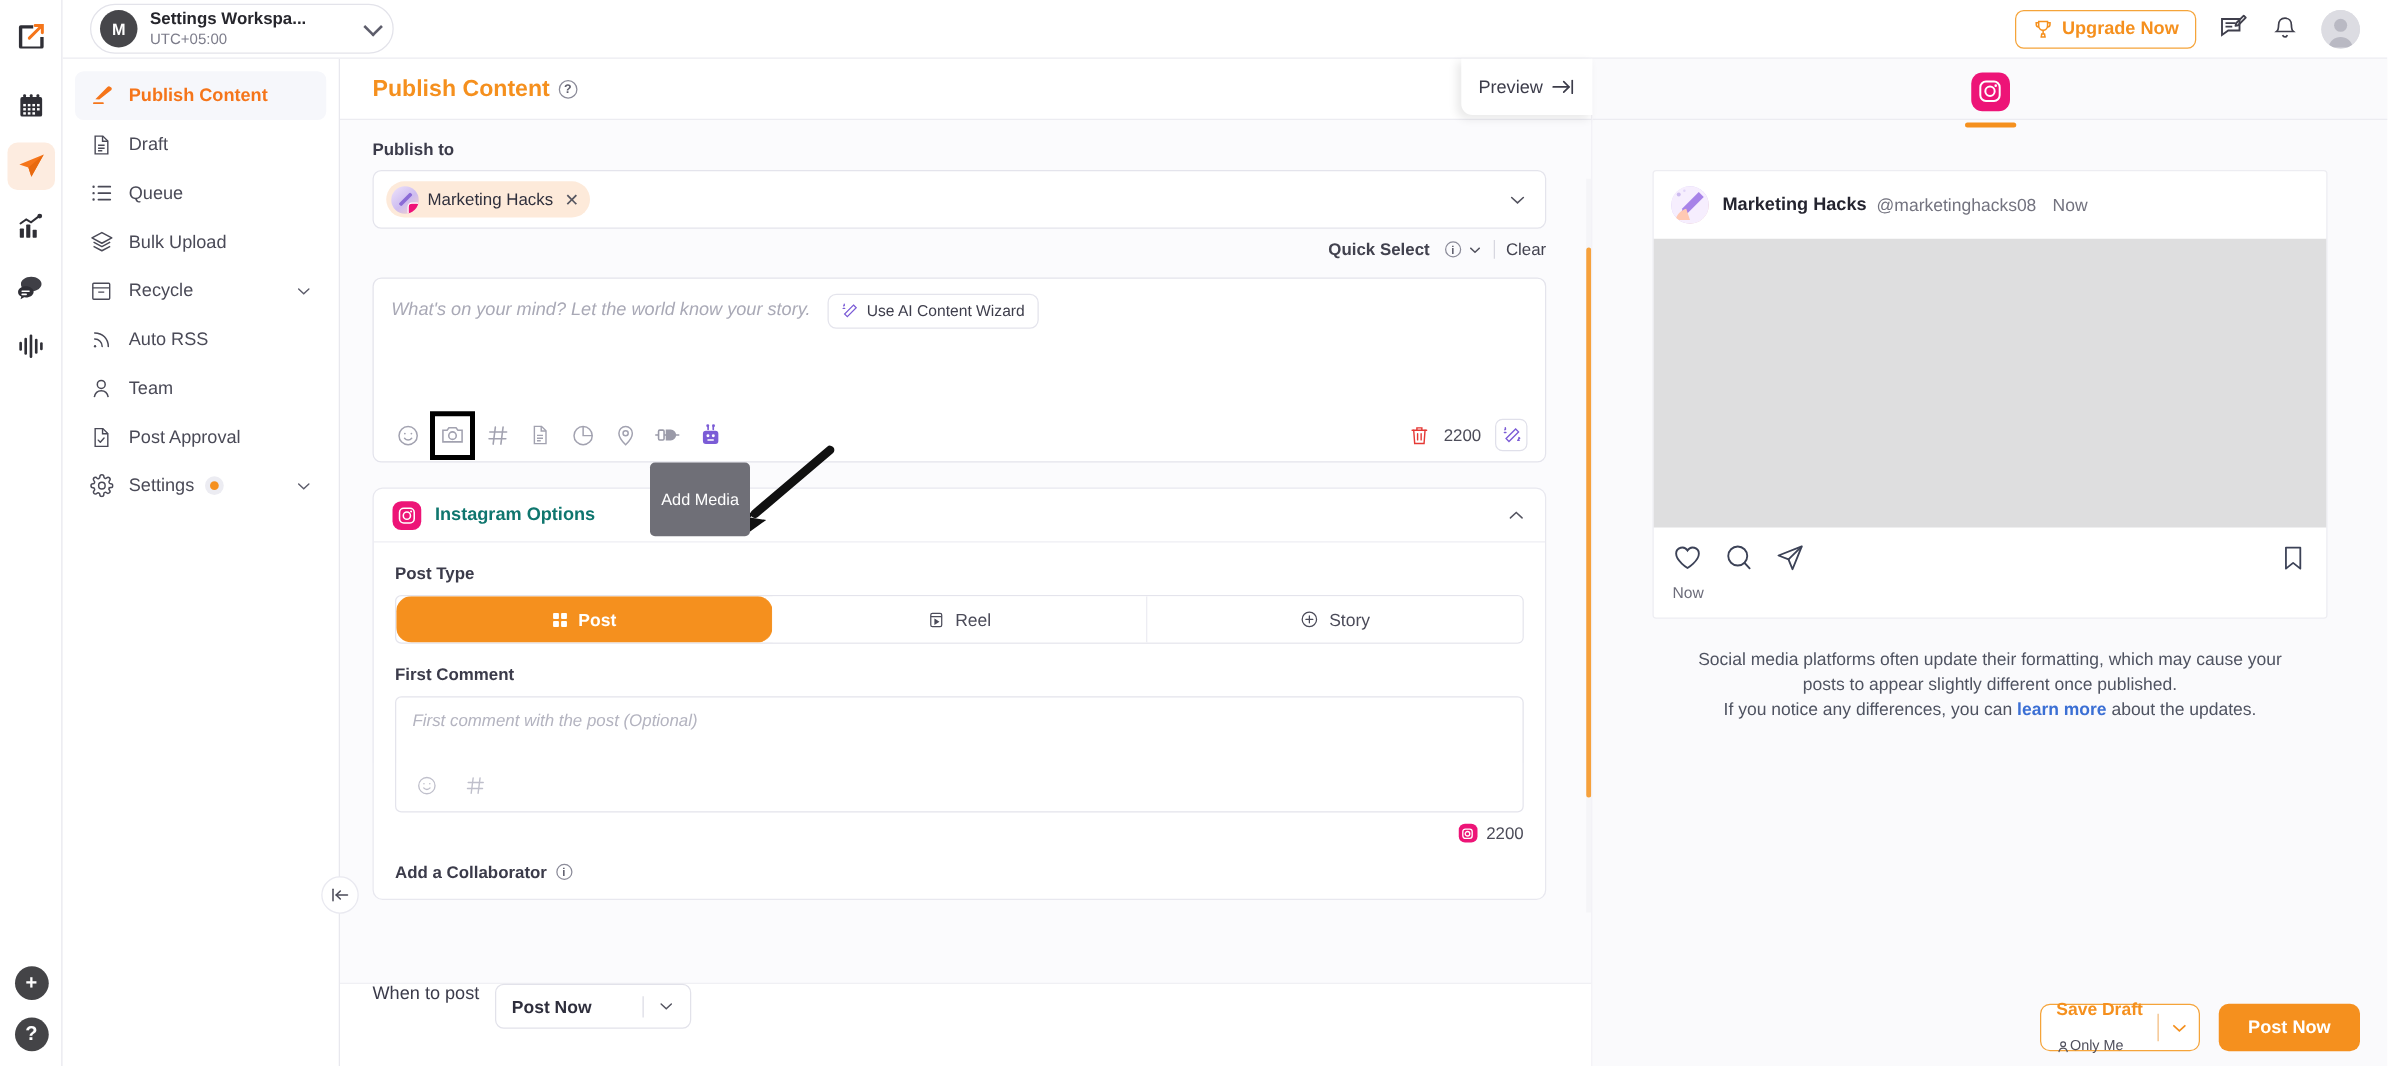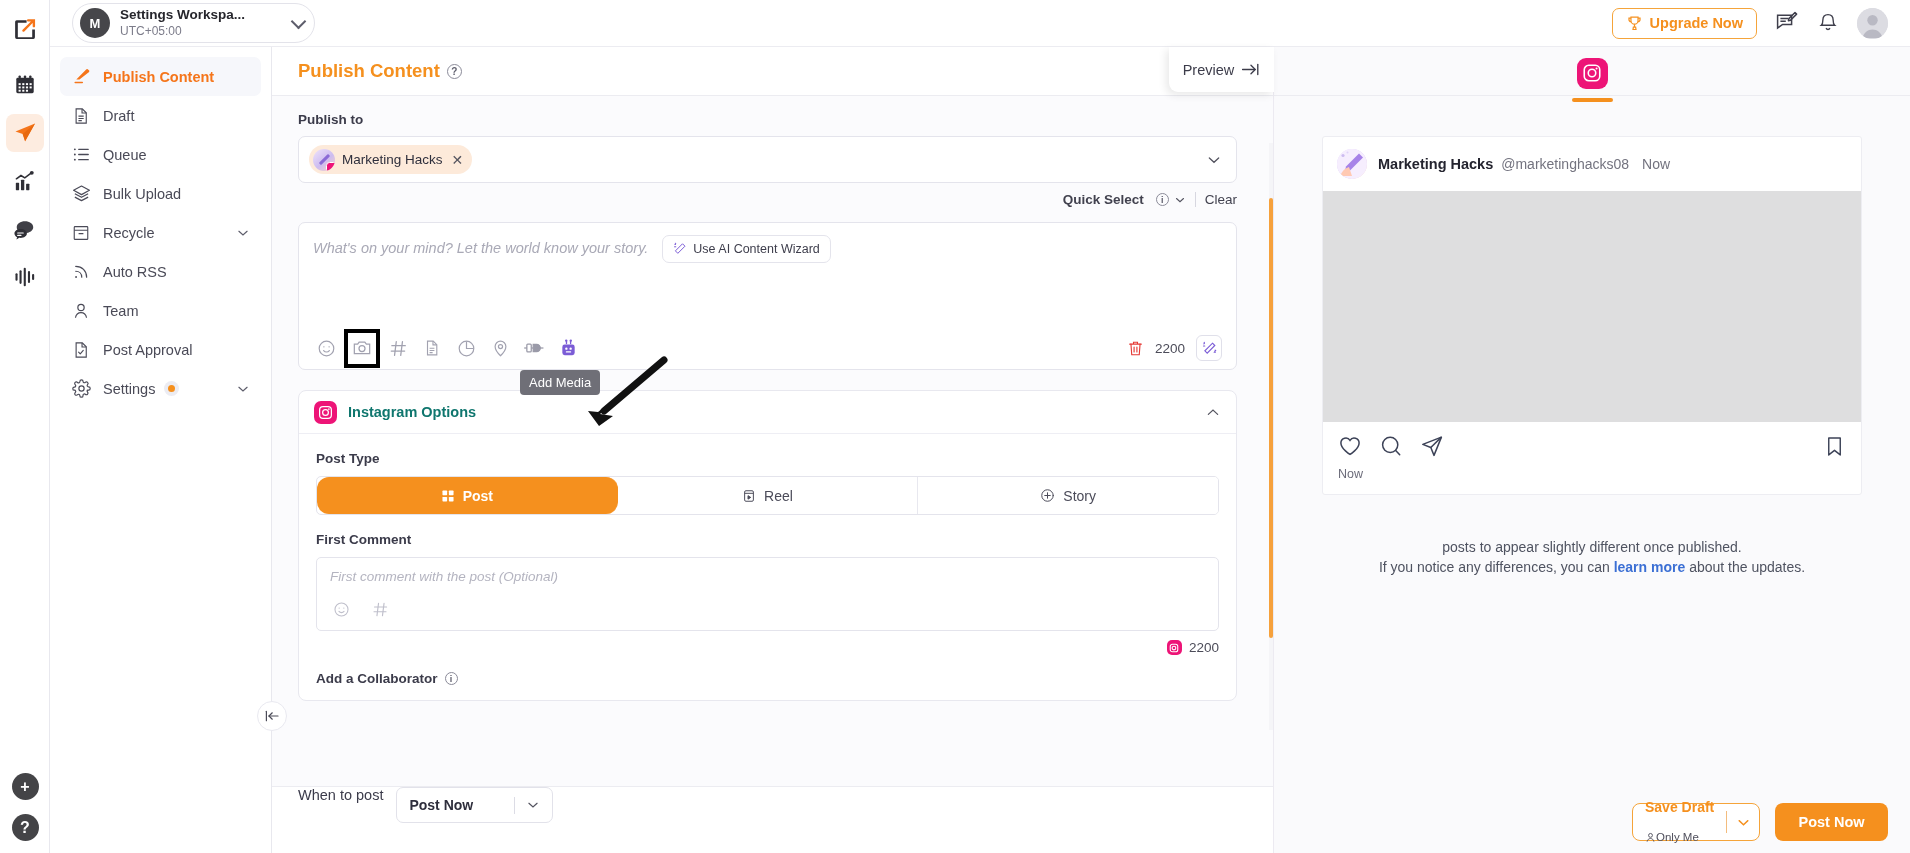--- a/index.html
+++ b/index.html
@@ -186,21 +186,21 @@
   #char-count { font-size: 13.5px; color: #4c4c59; }
   #magic-btn {
     width: 26px; height: 26px; border: 1px solid #e0e0ea; border-radius: 6px;
     display: flex; align-items: center; justify-content: center; cursor: pointer;
   }
 
   
   #addmedia-tip {
     position: absolute; left: 248px; top: 274px; z-index: 18;
     background: #6f6f77; color: #fff; font-size: 13px;
-    border-radius: 4px; padding: 5px 9px; white-space: nowrap;
+    border-radius: 4px; padding: 22px 9px; white-space: nowrap;
   }
   #tip-arrow { position: absolute; left: 292px; top: 258px; z-index: 17; pointer-events: none; }
 
   
   #ig-card { margin-top: 20px; background: #fff; border: 1px solid #e8e8ef; border-radius: 8px; }
   #ig-card-head {
     height: 43px; display: flex; align-items: center; padding: 0 15px;
     border-bottom: 1px solid #eeeef4; cursor: pointer;
   }
   #ig-logo {
@@ -218,21 +218,21 @@
   .pt-opt {
     flex: 1; display: flex; align-items: center; justify-content: center; gap: 8px;
     font-size: 14px; color: #4b4b59; cursor: pointer;
     border-right: 1px solid #e8e8ef; background: #fff;
   }
   .pt-opt:last-child { border-right: none; }
   .pt-opt.sel { background: #f5901e; color: #fff; font-weight: 600; border-right-color: #f5901e; border-radius: 12px; }
 
   #firstcomment-wrap { margin-top: 17px; }
   #firstcomment-box {
-    border: 1px solid #e4e4ec; border-radius: 5px; height: 74px;
+    border: 1px solid #e4e4ec; border-radius: 5px; height: 93px;
     background: #fff; position: relative; padding: 11px 13px;
   }
   #fc-ph { font-size: 13.5px; color: #b4b4c0; font-style: italic; }
   #fc-tools { position: absolute; left: 11px; bottom: 8px; display: flex; gap: 5px; }
   #fc-count-row {
     display: flex; align-items: center; justify-content: flex-end;
     gap: 7px; margin-top: 9px; font-size: 13.5px; color: #4c4c59;
   }
   .ig-mini { width: 15px; height: 15px; border-radius: 5px; background: #ed1477;
              display: flex; align-items: center; justify-content: center; flex: none; }
@@ -888,21 +888,21 @@
         <span id="pc-bookmark">
           <svg width="23" height="23" viewBox="0 0 24 24" fill="none" stroke="#3c4257" stroke-width="1.5" stroke-linejoin="round">
             <path d="M6 3.2h12v17.6L12 16l-6 4.8z"></path>
             </svg>
         </span>
       </div>
       <div id="pc-foot-time">Now</div>
     </div>
 
     <div id="disclaimer">
-      <br>
+      <span>Social media platforms often update their formatting, which may cause your</span><br>
       <span>posts to appear slightly different once published.</span><br>
       <span>If you notice any differences, you can </span><span id="learn-more">learn more</span><span> about the updates.</span>
     </div>
   </div>
 </div>
 
 <div id="bottom-actions">
   <div id="savedraft-btn">
     <div id="sd-text">
       <div id="sd-main">Save Draft</div>

